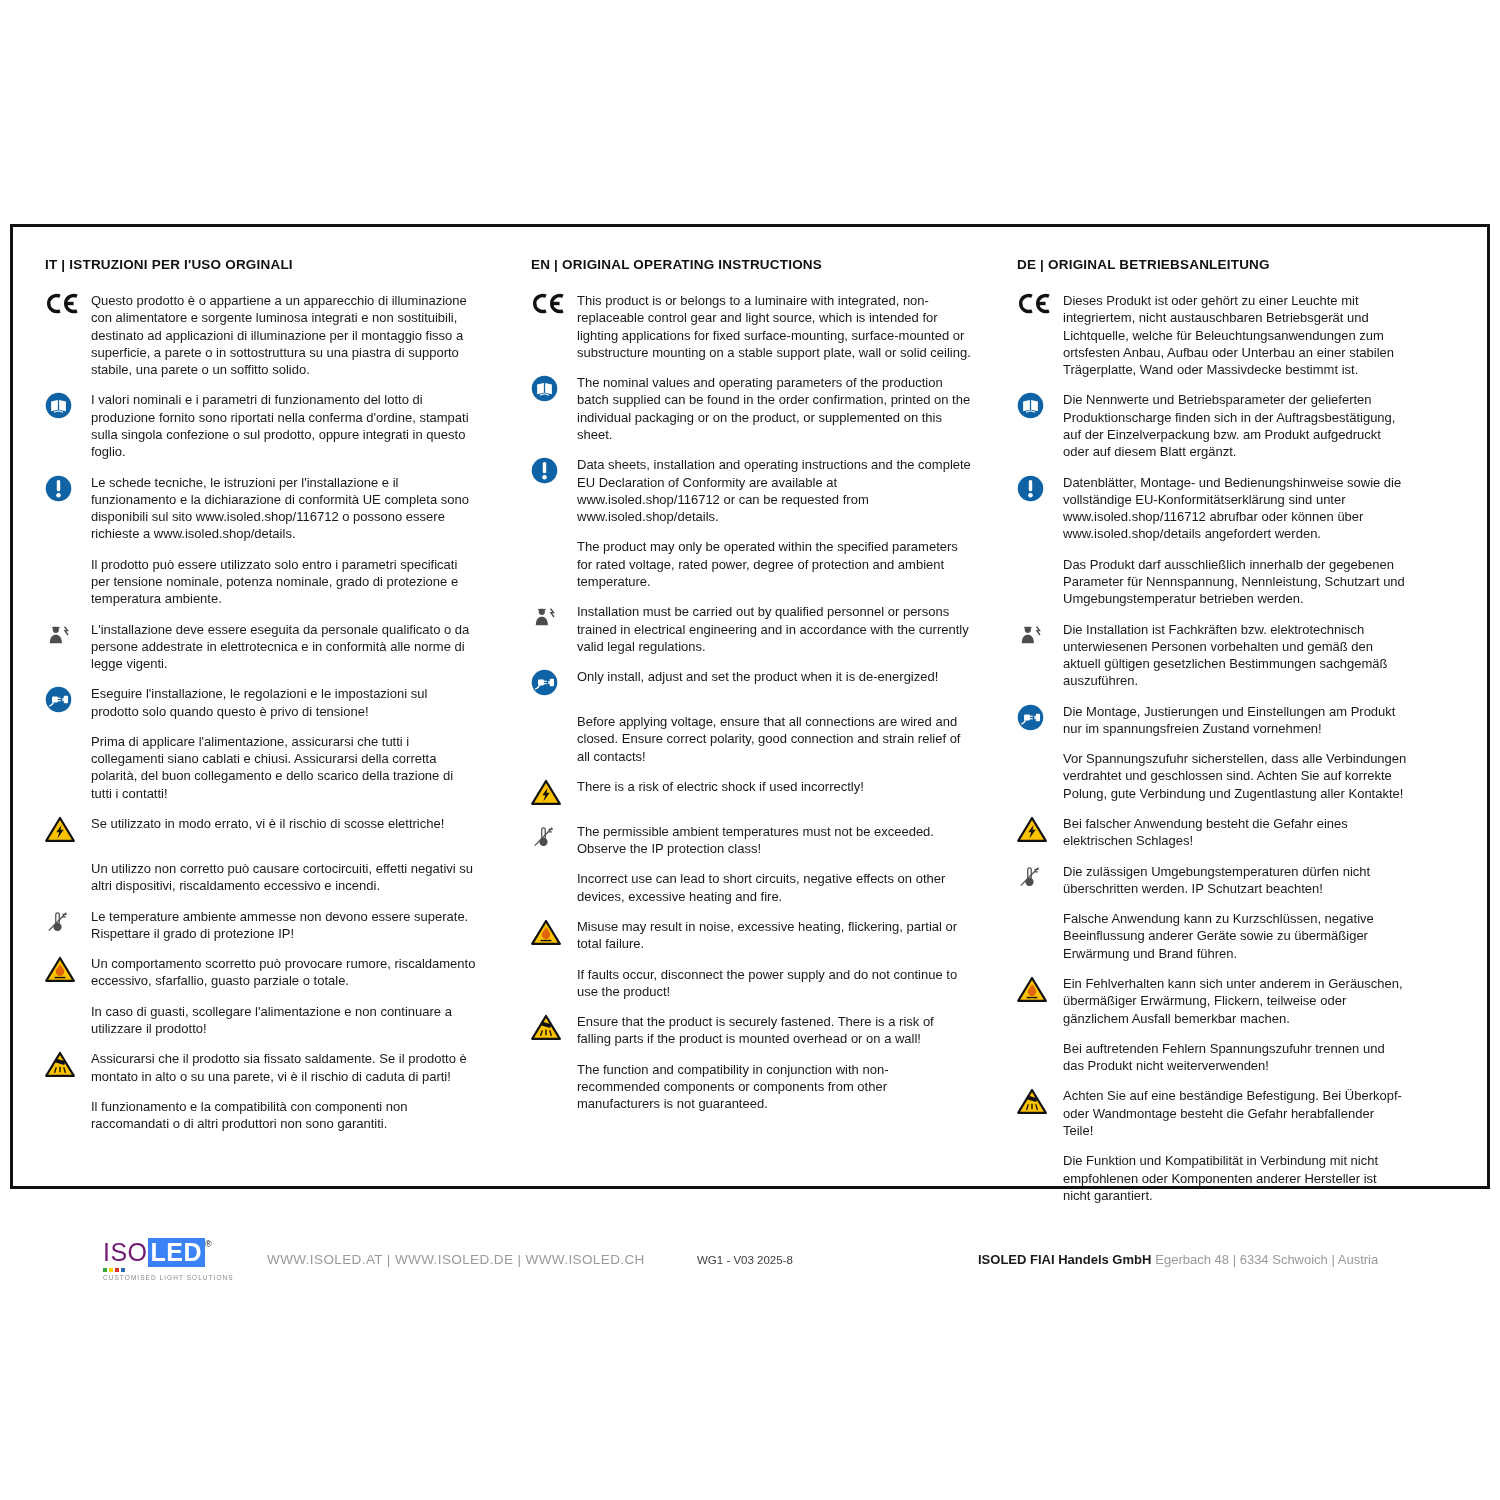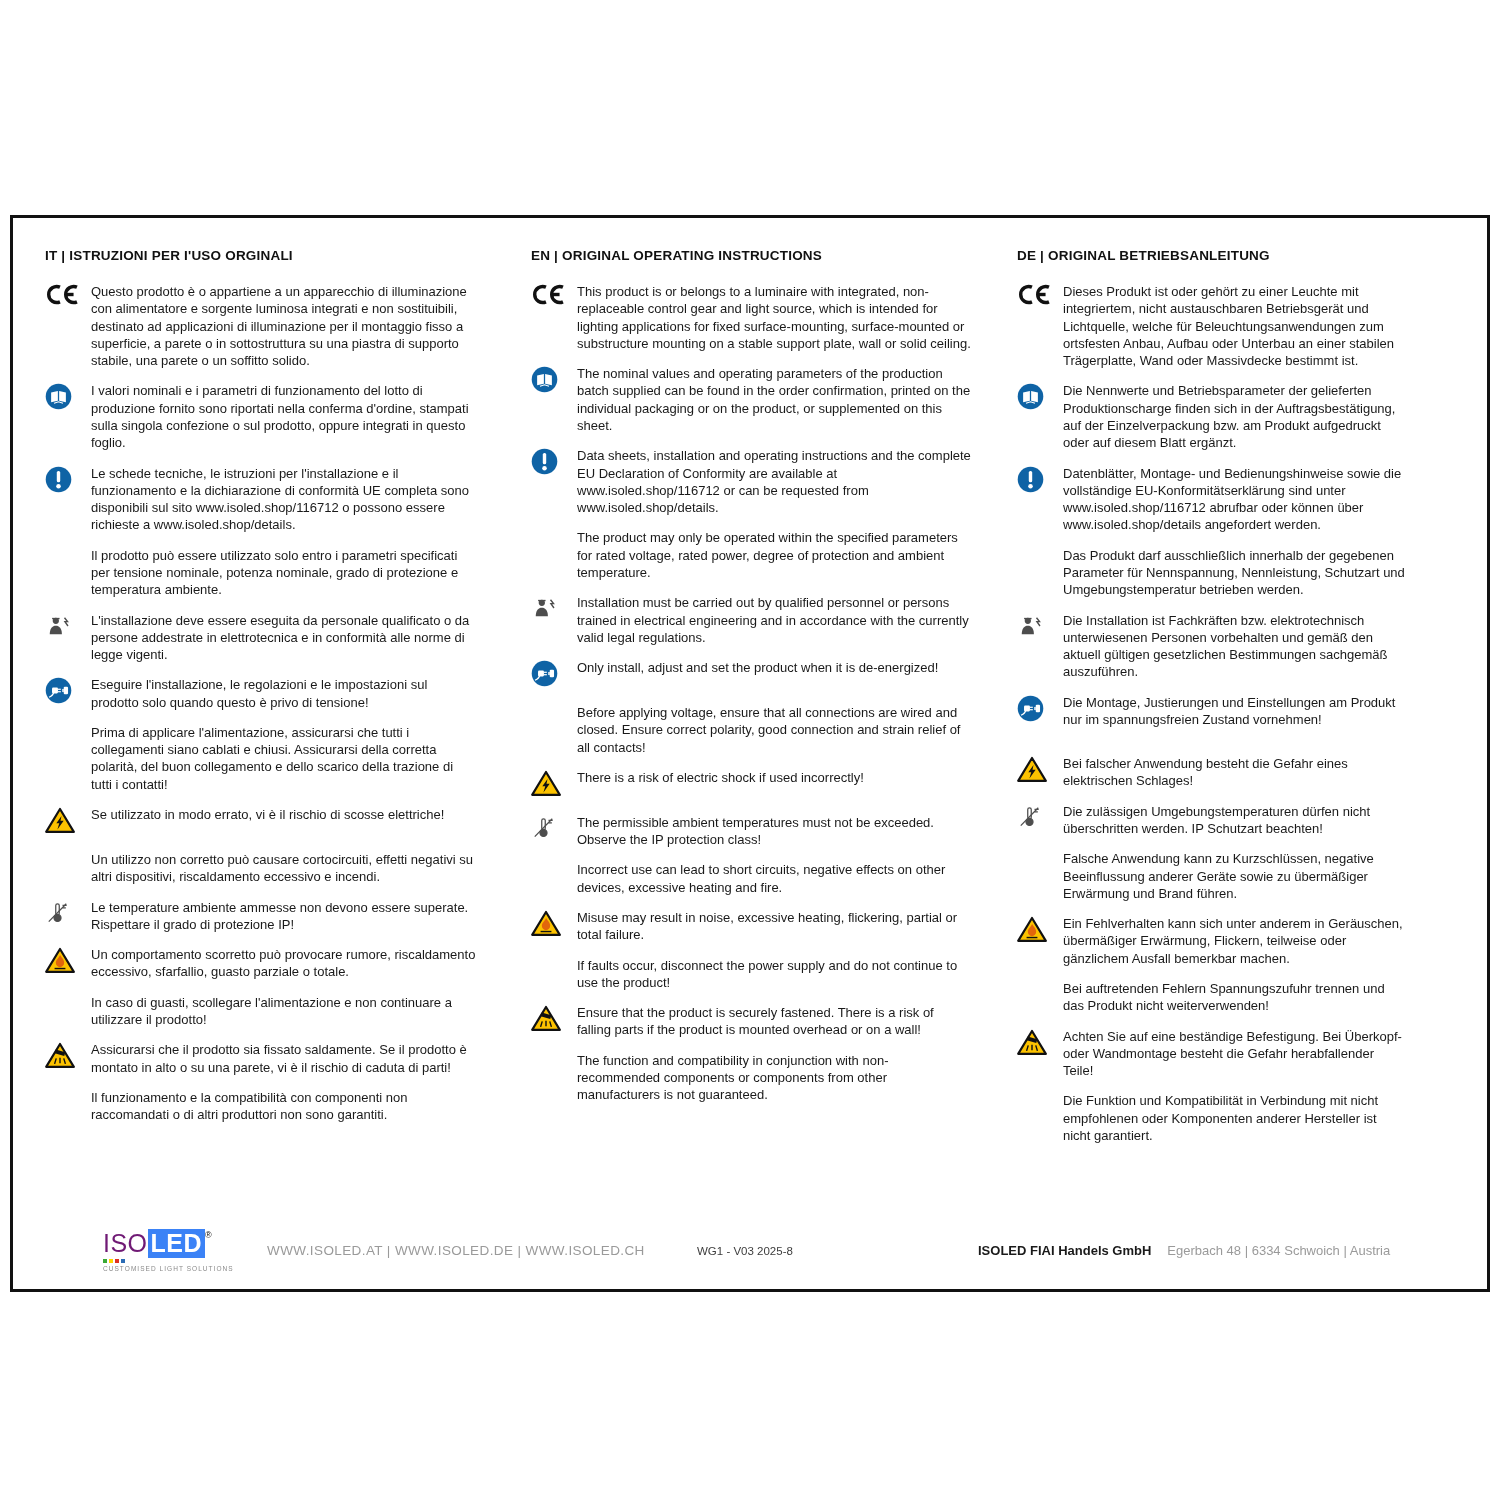--- a/index.html
+++ b/index.html
@@ -1,21 +1,21 @@
 <!DOCTYPE html>
 <html><head>
 <meta charset="utf-8">
 <title>Operating Instructions Sheet</title>
 <style>
   * { margin:0; padding:0; box-sizing:border-box; }
   html,body { width:1500px; height:1500px; background:#ffffff; font-family:"Liberation Sans", sans-serif; color:#1a1a1a; }
   .canvas { position:relative; width:1500px; height:1500px; background:#fff; overflow:hidden; }
 
   .sheet {
-    position:absolute; left:10px; top:215px; width:1480px; height:1077px;
+    position:absolute; left:10px; top:224px; width:1480px; height:965px;
     border:3px solid #111; background:#fff; padding:30px 30px 0 32px;
   }
 
   .columns { display:grid; grid-template-columns:1fr 1fr 1fr; column-gap:46px; }
   .col-header { font-size:13.5px; font-weight:bold; color:#111; margin-bottom:20px; letter-spacing:0.2px; }
 
   .row { display:grid; grid-template-columns:46px 1fr; margin-bottom:13px; }
   .icon-cell { padding-top:1px; }
   .row-text { font-size:13px; line-height:1.33; color:#1a1a1a; }
 
@@ -32,21 +32,21 @@
   .logo-flags { margin-top:3px; display:flex; gap:2px; }
   .logo-flags i { display:block; width:4px; height:4px; }
   .logo-flags i.f1 { background:#3aa935; }
   .logo-flags i.f2 { background:#ffd500; }
   .logo-flags i.f3 { background:#e03122; }
   .logo-flags i.f4 { background:#2b6cb5; }
   .logo-tagline { font-size:6.5px; color:#8a8a8a; letter-spacing:1.05px; margin-top:2px; white-space:nowrap; }
 
   .websites { position:absolute; left:218px; top:13px; font-size:13.5px; color:#9a9a9a; letter-spacing:0.4px; white-space:nowrap;margin-left:36px; }
   .doc-code { position:absolute; left:684px; top:15px; font-size:11.5px; color:#3d3d3d; white-space:nowrap; }
-  .company-block { position:absolute; left:965px; top:13px; display:flex; gap:16px; white-space:nowrap; }
+  .company-block { position:absolute; left:965px; top:13px; display:flex; gap:4px; white-space:nowrap; }
   .company { font-size:13px; font-weight:bold; color:#1a1a1a; }
   .address { font-size:13px; color:#9a9a9a; }
 </style>
 </head>
 <body>
 
 <div class="canvas">
   <div class="sheet">
 
     <div class="columns">
@@ -314,20 +314,21 @@
                   <rect x="7.8" y="11.8" width="6.6" height="6.4" rx="1.2" fill="#fff"></rect>
                   <rect x="14.4" y="13" width="3.2" height="1.3" fill="#fff"></rect>
                   <rect x="14.4" y="15.7" width="3.2" height="1.3" fill="#fff"></rect>
                   <rect x="20.8" y="10.8" width="4.8" height="8.4" rx="1.2" fill="#fff"></rect>
                   <rect x="19.2" y="13.3" width="1.6" height="3.4" fill="#fff"></rect>
                 </svg></div>
               <p class="row-text">Die Montage, Justierungen und Einstellungen am Produkt nur im spannungsfreien Zustand vornehmen!</p>
             </div>
             <div class="row">
               <div class="icon-cell"></div>
+              <p class="row-text">Vor Spannungszufuhr sicherstellen, dass alle Verbindungen verdrahtet und geschlossen sind. Achten Sie auf korrekte Polung, gute Verbindung und Zugentlastung aller Kontakte!</p>
             </div>
             <div class="row">
               <div class="icon-cell"><svg viewBox="0 0 36 32" width="30" height="27">
                   <path d="M18 2.2 L34.6 29.6 L1.4 29.6 Z" fill="#fcc200" stroke="#111" stroke-width="2.6" stroke-linejoin="round"></path>
                   <path d="M19.8 10.5 L13.6 19.2 L17.1 19.2 L14.9 26.8 L22.4 16.3 L18.6 16.3 Z" fill="#111"></path>
                 </svg></div>
               <p class="row-text">Bei falscher Anwendung besteht die Gefahr eines elektrischen Schlages!</p>
             </div>
             <div class="row">
               <div class="icon-cell"><svg viewBox="0 0 30 30" width="25" height="25">

